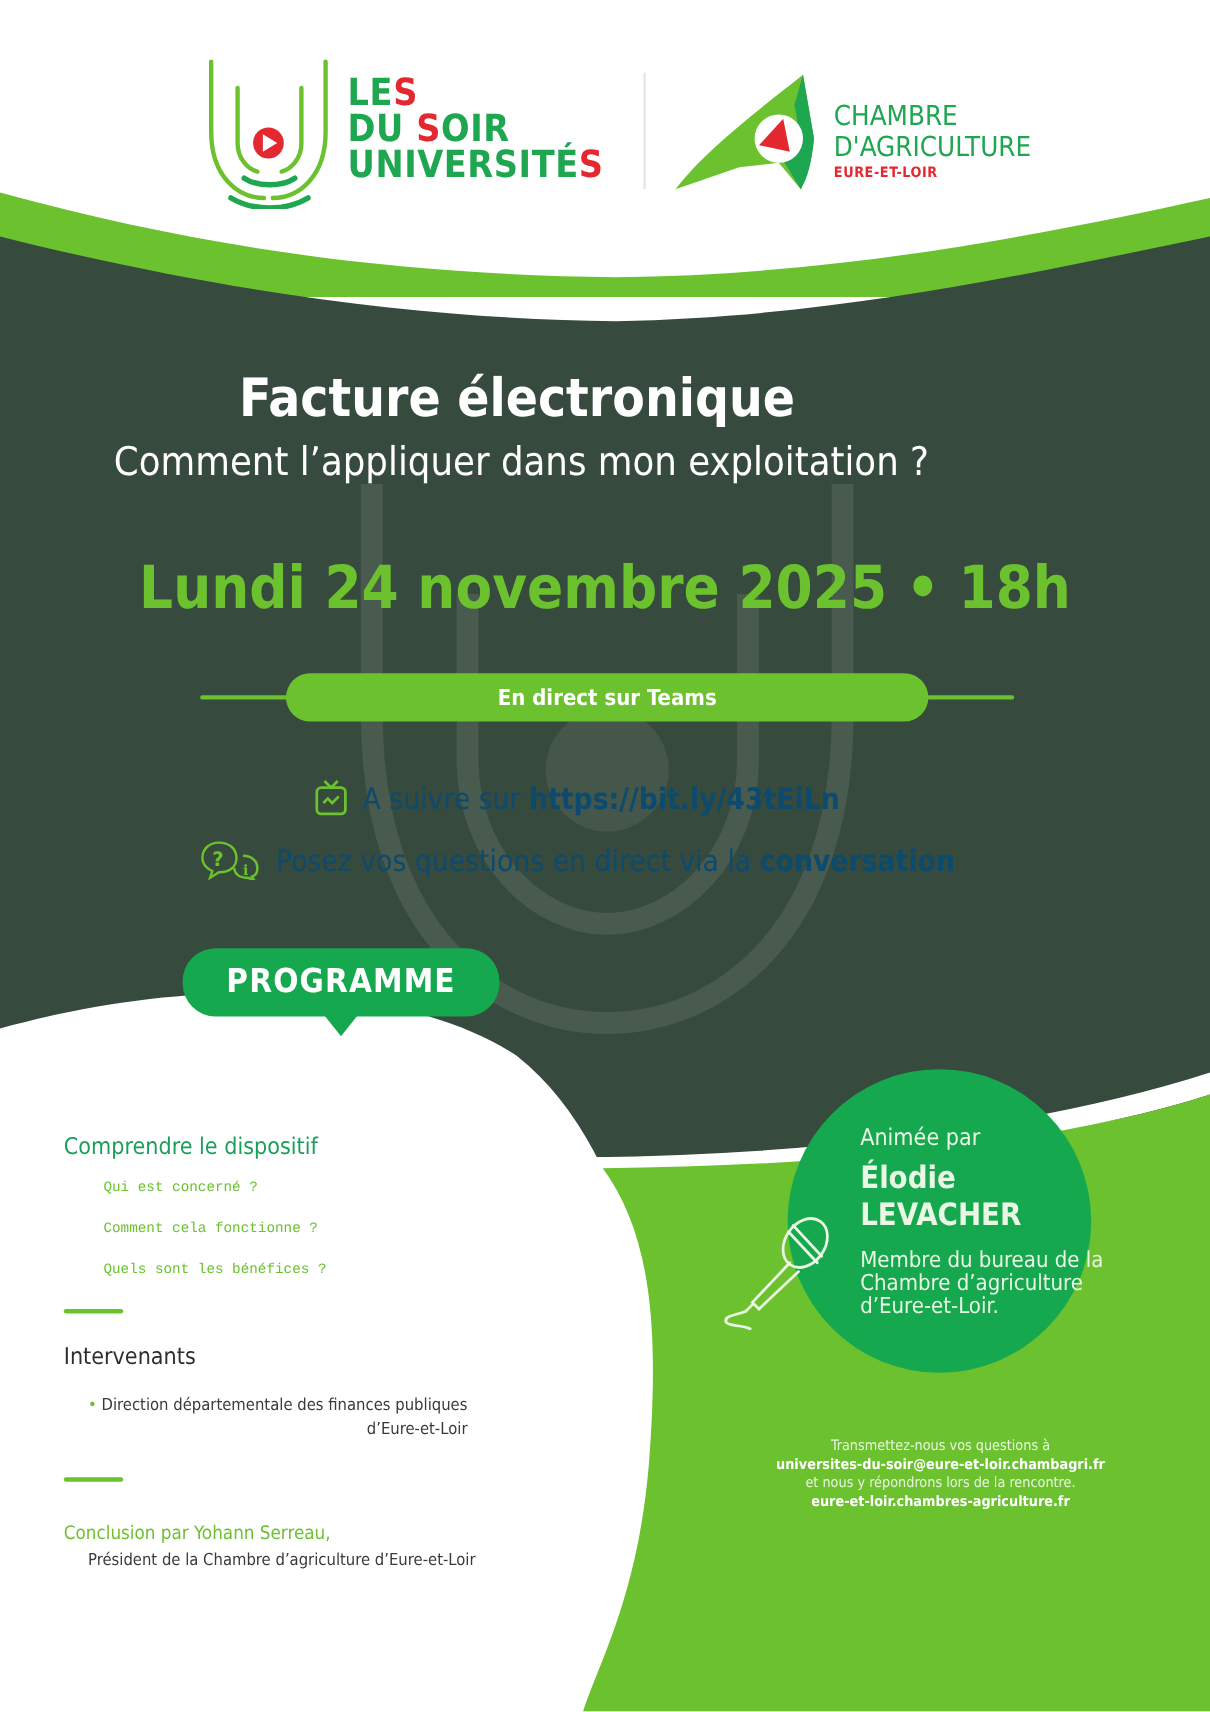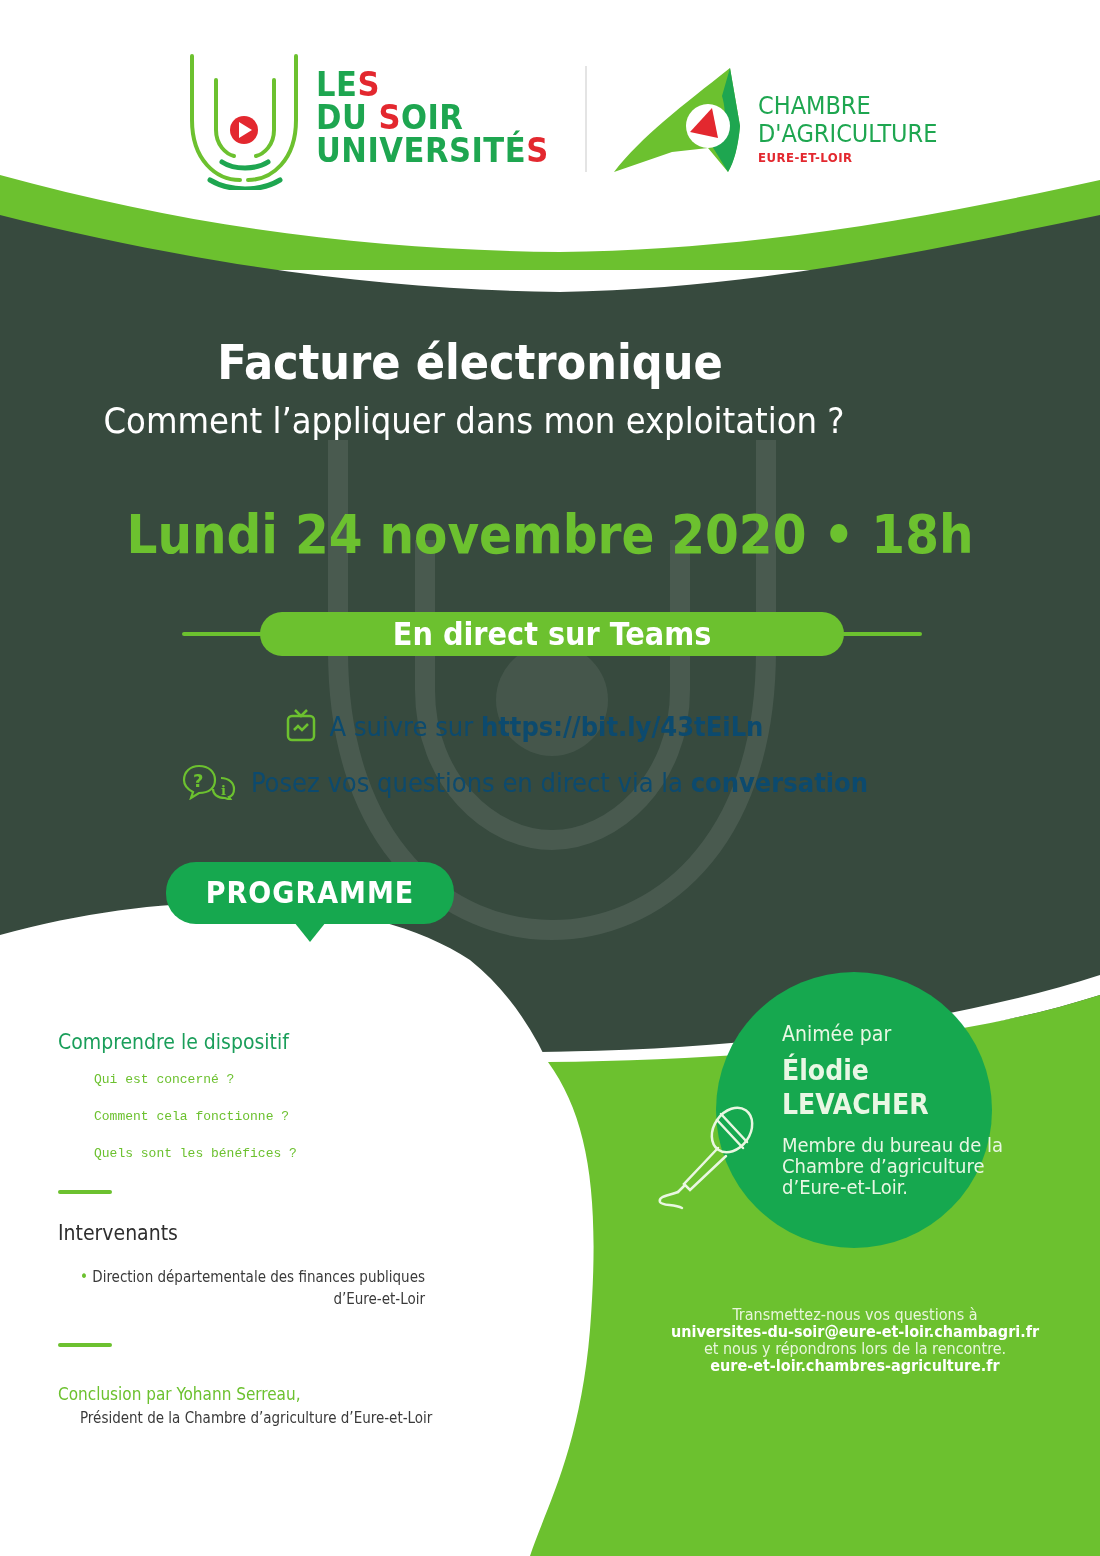--- a/index.html
+++ b/index.html
@@ -23,21 +23,21 @@
   
   .title { left:0; width:940px; top:334px; text-align:center; color:#ffffff; font-weight:bold; font-size:48px;
            font-family:"DejaVu Sans Condensed","DejaVu Sans",sans-serif; }
   .subtitle { left:0; width:948px; top:400px; text-align:center; color:#ffffff; font-size:36px;
               font-family:"DejaVu Sans Condensed","DejaVu Sans",sans-serif; }
   .date { left:0; width:1100px; top:503px; text-align:center; color:#6cc12f; font-weight:bold; font-size:54px;
           font-family:"DejaVu Sans Condensed","DejaVu Sans",sans-serif; }
 
   .teams-line { left:182px; top:632px; width:740px; height:4px; background:#6cc12f; border-radius:2px; }
   .teams-pill { left:260px; top:612px; width:584px; height:44px; background:#6cc12f; border-radius:22px;
-                color:#ffffff; text-align:center; line-height:44px; font-weight:bold; font-size:32px;
+                color:#ffffff; text-align:center; line-height:44px; font-weight:bold; font-size:20px;
                 font-family:"DejaVu Sans Condensed","DejaVu Sans",sans-serif; }
 
   .info-row { left:0; width:1049px; text-align:center; color:#0c4a6e; font-size:27px;
               font-family:"DejaVu Sans Condensed","DejaVu Sans",sans-serif; }
   .info-row b { font-weight:bold; }
   .icon-inline { display:inline-block; vertical-align:middle; margin-right:14px; }
 
   .prog-bubble { left:166px; top:862px; width:288px; height:62px; background:#16a84f; border-radius:30px;
                  color:#ffffff; font-weight:bold; font-size:30px; text-align:center; line-height:62px; letter-spacing:1px;
                  font-family:"DejaVu Sans Condensed","DejaVu Sans",sans-serif; }
@@ -48,21 +48,21 @@
   .sub-item { color:#6cc12f; font-size:13px; font-family:Liberation Mono, monospace; }
   .sep { width:54px; height:4px; background:#6cc12f; border-radius:2px; }
   .dark-title { color:#2e2e2e; font-size:21px; font-family:"DejaVu Sans Condensed","DejaVu Sans",sans-serif; }
   .body-txt { color:#3a3a3a; font-size:15px; line-height:22px; font-family:"DejaVu Sans Condensed","DejaVu Sans",sans-serif; }
   .bullet { color:#6cc12f; }
   .concl { color:#6cc12f; font-size:17px; font-family:"DejaVu Sans Condensed","DejaVu Sans",sans-serif; }
 
   .host-circle { left:716px; top:972px; width:276px; height:276px; border-radius:50%; background:#16a84f; }
   .host-txt { color:#e9f7e4; font-family:"DejaVu Sans Condensed","DejaVu Sans",sans-serif; }
 
-  .contact { left:660px; width:390px; text-align:center; color:#e8f6dc; font-size:16px; line-height:17px;
+  .contact { left:660px; width:390px; text-align:center; color:#e8f6dc; font-size:13px; line-height:17px;
              font-family:"DejaVu Sans Condensed","DejaVu Sans",sans-serif; }
   .contact b { color:#ffffff; }
 </style>
 </head>
 <body>
 
 <svg class="bg" width="1100" height="1556" viewBox="0 0 1100 1556">
 
   <path d="M0,175 C200,230 380,250 560,252 C760,250 940,215 1100,180 L1100,270 L0,270 Z" fill="#6cc12f"></path>
 
@@ -112,21 +112,21 @@
   </svg>
   <div class="ca-text">
     <div>CHAMBRE</div>
     <div>D'AGRICULTURE</div>
   </div>
   <div class="ca-sub">EURE-ET-LOIR</div>
 </div>
 
 <div class="abs title">Facture électronique</div>
 <div class="abs subtitle">Comment l’appliquer dans mon exploitation ?</div>
-<div class="abs date">Lundi 24 novembre 2020 • 18h</div>
+<div class="abs date">Lundi 24 novembre 2025 • 18h</div>
 
 <div class="abs teams-line"></div>
 <div class="abs teams-pill">En direct sur Teams</div>
 
 <div class="abs info-row" style="top:708px;">
   <span class="icon-inline">
     <svg width="30" height="34" viewBox="0 0 30 34">
         <g fill="none" stroke="#6cc12f" stroke-width="2.5">
           <rect x="2" y="8" width="26" height="24" rx="4"></rect>
           <path d="M9,2 L15,8 L21,2"></path>

